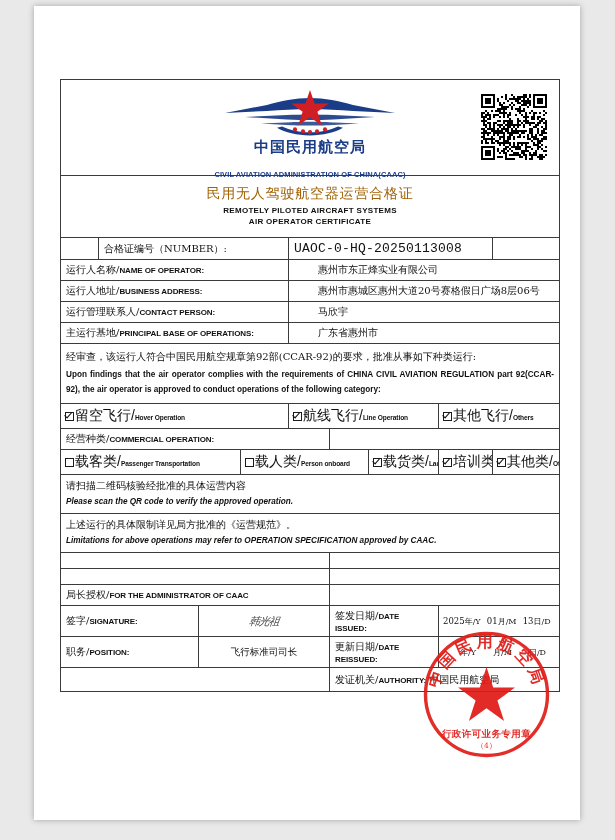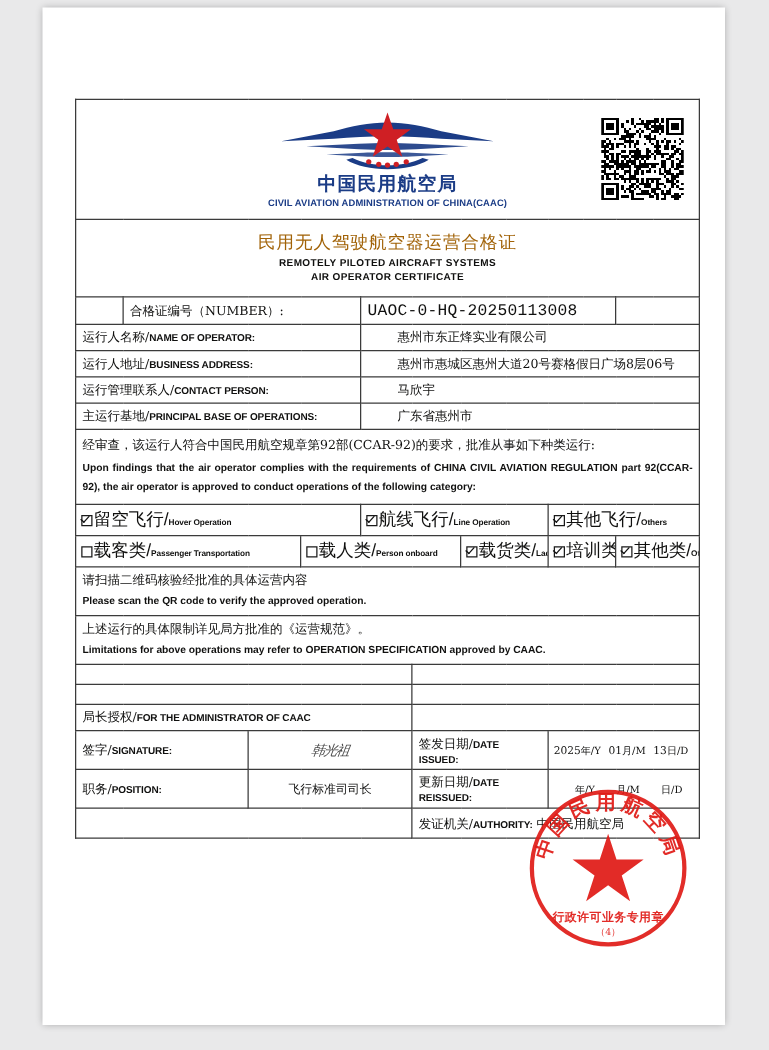--- a/index.html
+++ b/index.html
@@ -55,21 +55,21 @@
     color: #1b3c86;
     letter-spacing: 1px;
     margin-top: -2px;
     font-weight: bold;
   }
   .logo-en {
     font-size: 7.5px;
     color: #1b3c86;
     font-weight: bold;
     letter-spacing: 0.1px;
-    margin-top: 1px;
+    margin-top: 13px;
   }
   .qr-holder {
     position: absolute;
     right: 12px;
     top: 14px;
     width: 66px;
     height: 66px;
     background: #ffffff;
   }
 
@@ -134,21 +134,21 @@
     border: solid #111;
     border-width: 0 1.4px 1.4px 0;
     transform: rotate(42deg);
   }
   .cb-cn { font-family: Liberation Sans, sans-serif; font-size: 14px; }
   .cb-en { font-size: 6.6px; font-weight: bold; letter-spacing: -0.1px; }
 
   
   .note-cell { padding: 4px 5px 5px 5px !important; }
   .note-cn { font-family: "DejaVu Serif","Liberation Serif",serif; font-size: 10px; line-height: 14px; }
-  .note-en { font-size: 8.2px; font-weight: bold; line-height: 13px; margin-top: 2px; }
+  .note-en { font-size: 8.2px; font-weight: bold; line-height: 13px; margin-top: 2px; font-style: italic; }
 
   
   .sig-script {
     font-family: "DejaVu Serif","Liberation Serif",serif;
     font-size: 11px;
     font-style: italic;
     color: #4a4a4a;
     text-align: center;
     display: block;
     letter-spacing: -1px;
@@ -299,20 +299,26 @@
       <span class="cbox checked"></span><span class="cb-cn">留空飞行/</span><span class="cb-en">Hover Operation</span>
     </td>
     <td class="cb-cell" colspan="4">
       <span class="cbox checked"></span><span class="cb-cn">航线飞行/</span><span class="cb-en">Line Operation</span>
     </td>
     <td class="cb-cell" colspan="4">
       <span class="cbox checked"></span><span class="cb-cn">其他飞行/</span><span class="cb-en">Others</span>
     </td>
   </tr>
 
+  <tr class="row-h">
+    <td class="cell-pad" colspan="5">
+      <span class="lbl-cn">经营种类/</span><span class="lbl-en">COMMERCIAL OPERATION:</span>
+    </td>
+    <td colspan="7"></td>
+  </tr>
 
   <tr class="row-h">
     <td class="cb-cell" colspan="3">
       <span class="cbox"></span><span class="cb-cn">载客类/</span><span class="cb-en">Passenger Transportation</span>
     </td>
     <td class="cb-cell" colspan="3">
       <span class="cbox"></span><span class="cb-cn">载人类/</span><span class="cb-en">Person onboard</span>
     </td>
     <td class="cb-cell" colspan="2">
       <span class="cbox checked"></span><span class="cb-cn">载货类/</span><span class="cb-en">Laden</span>

